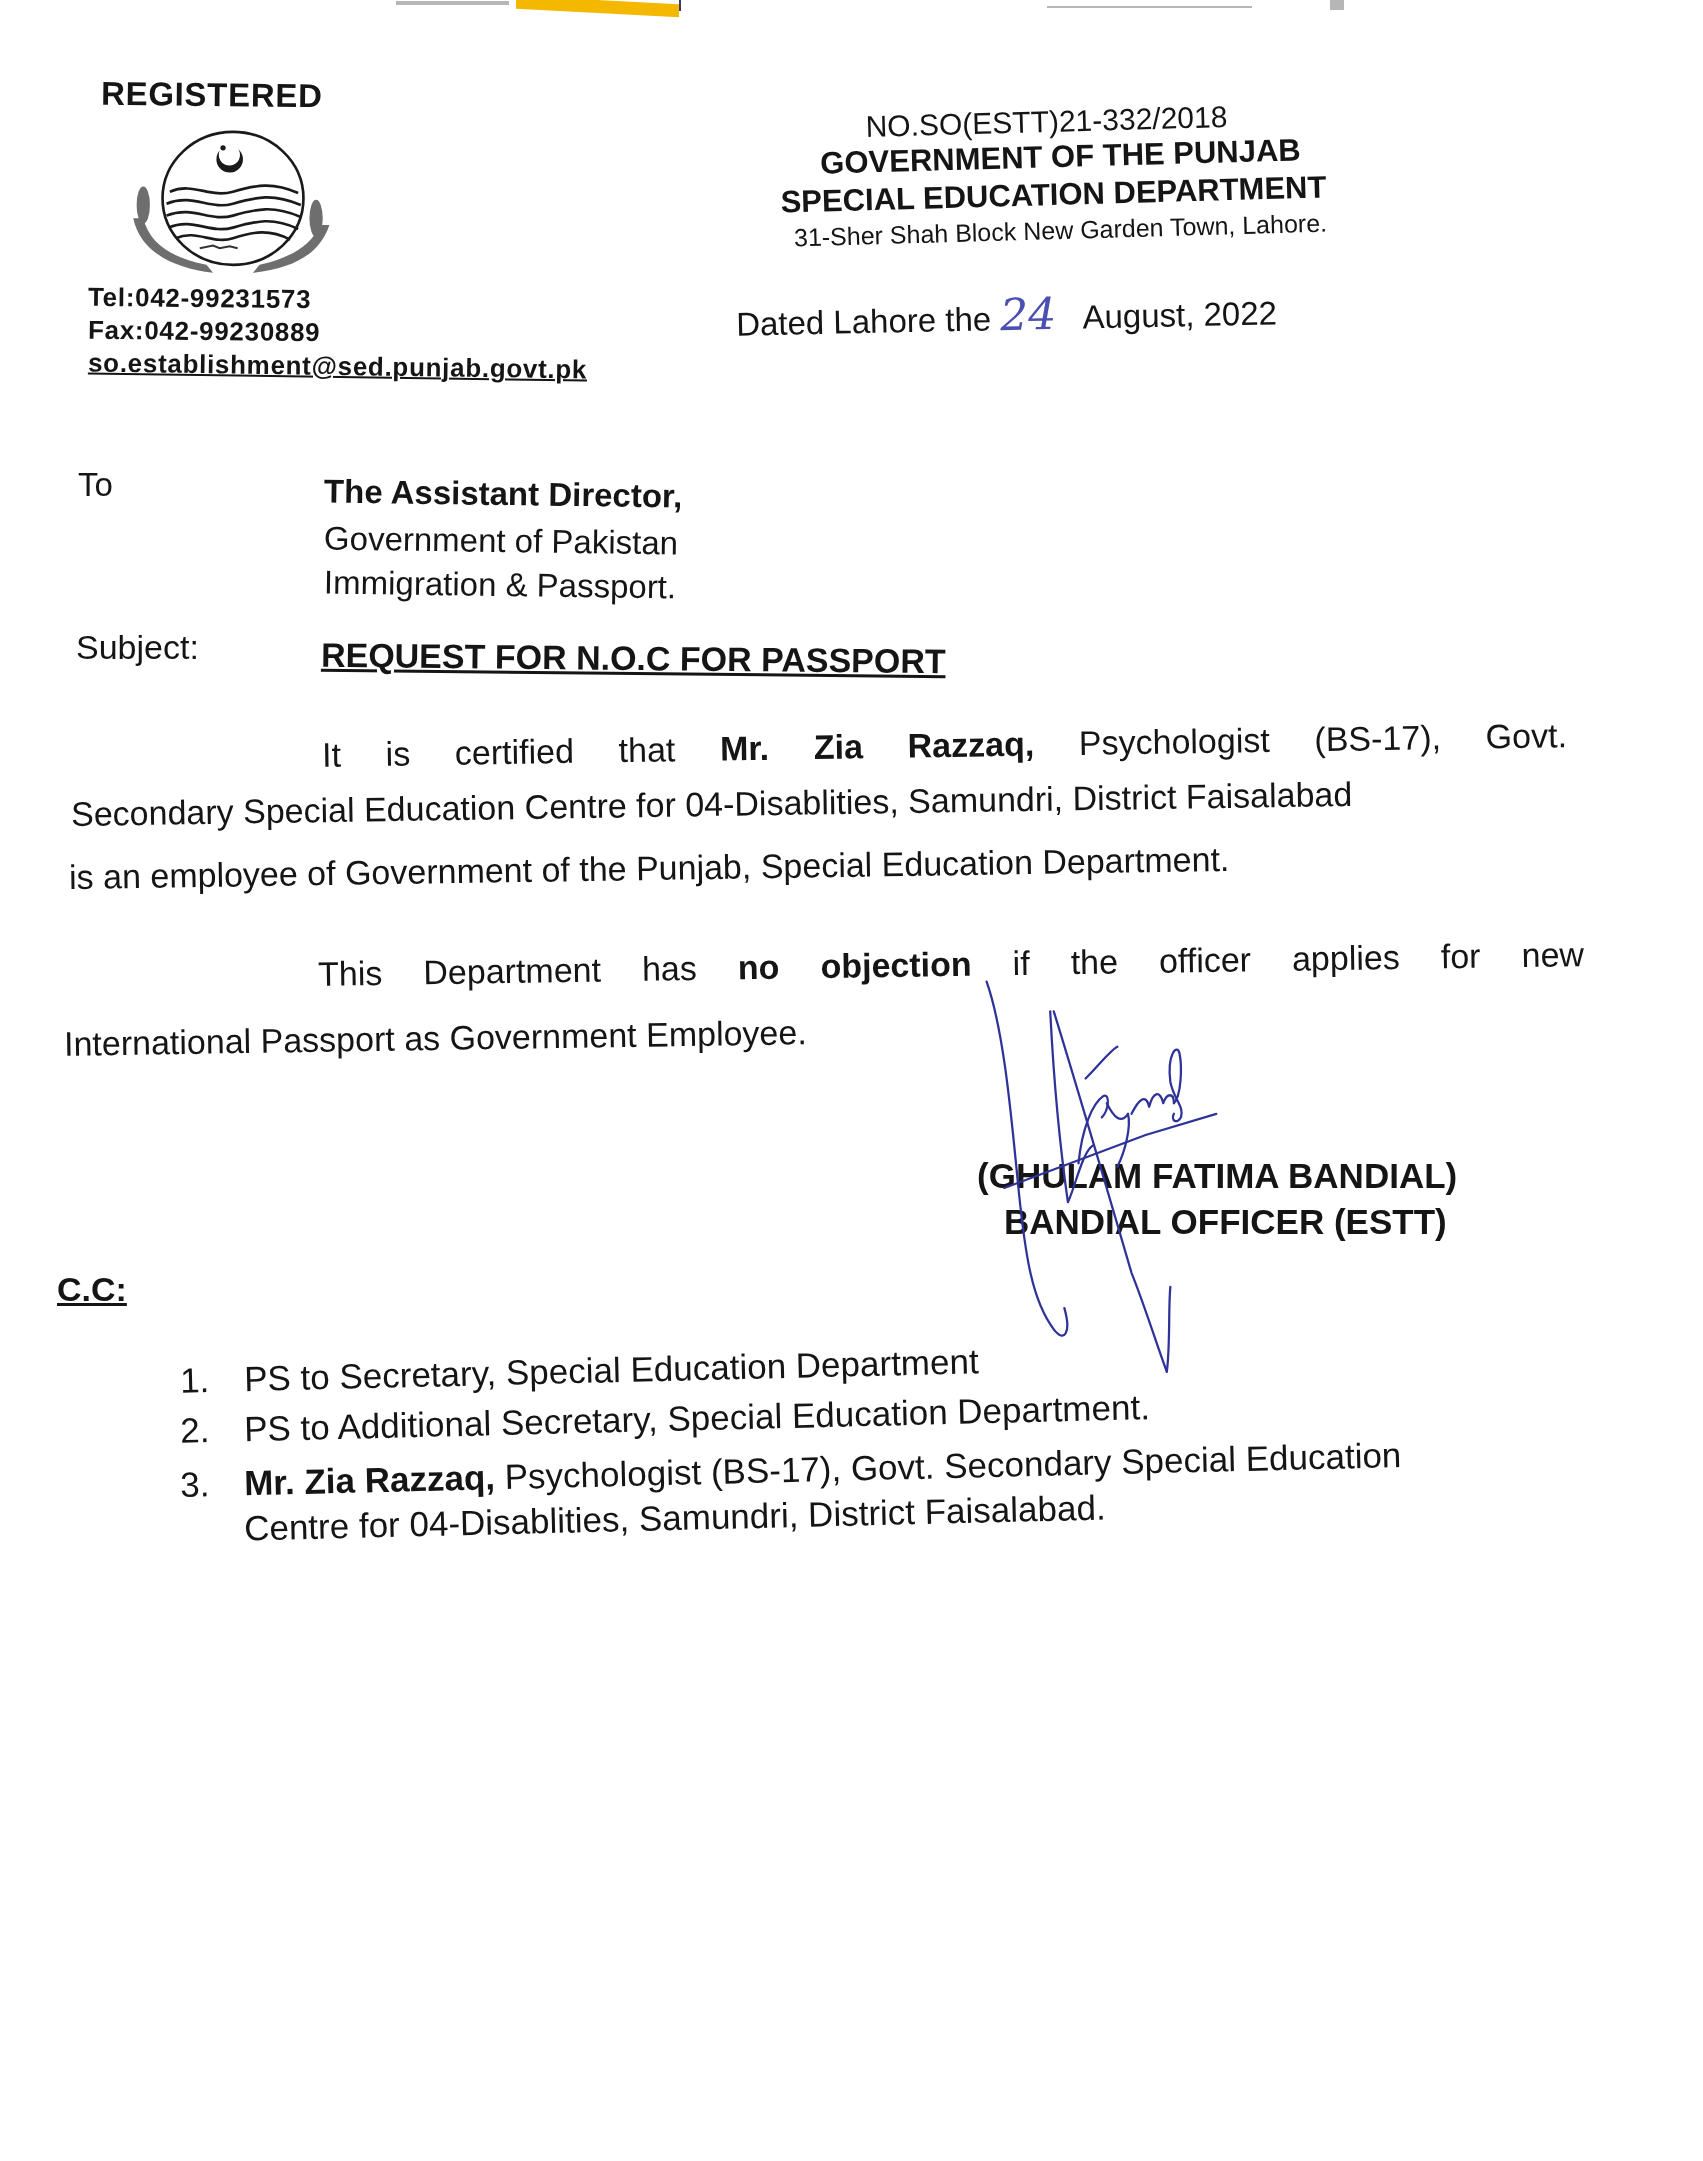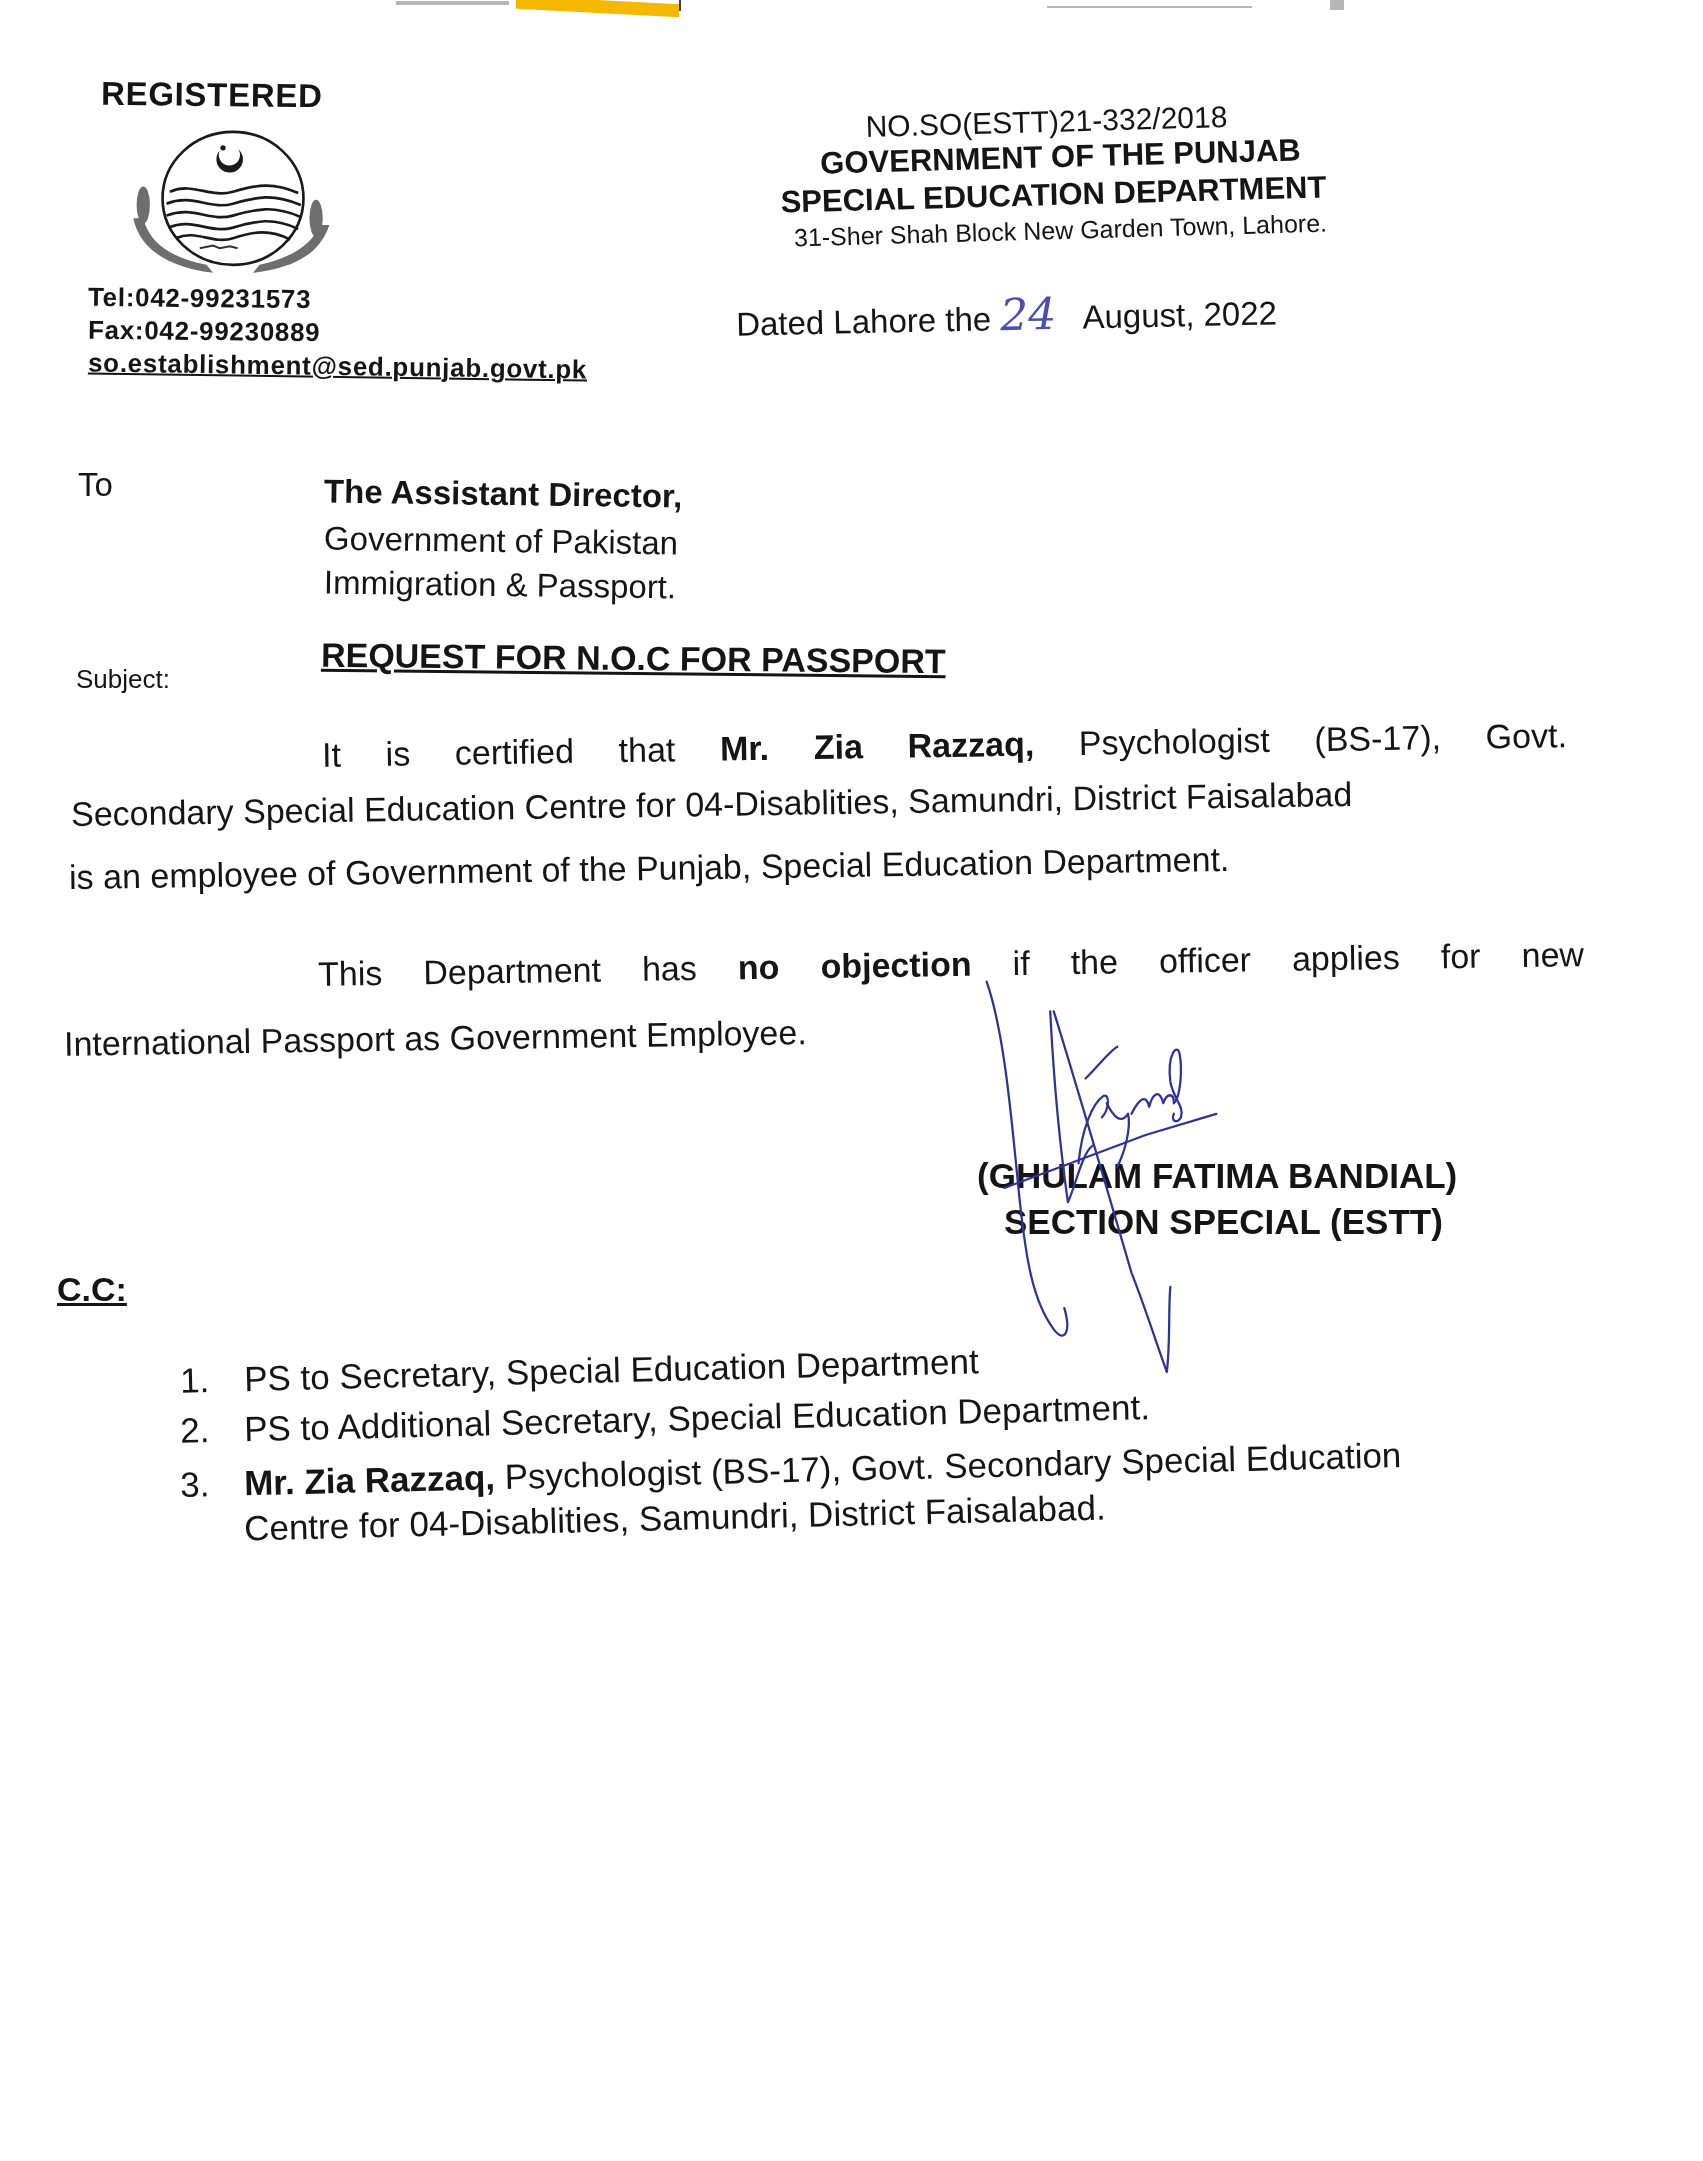--- a/index.html
+++ b/index.html
@@ -23,21 +23,21 @@
   .gov { top:139px; font-size:31px; font-weight:bold; }
   .dept { top:177px; font-size:31px; font-weight:bold; left:700px; }
   .addr { top:216px; font-size:25px; left:707px; }
   .dated { left:736px; top:289px; font-size:33px; transform:rotate(-1.2deg); }
   .hand { font-family:"DejaVu Serif", serif; font-style:italic; color:#4b4fb0; font-size:44px; font-weight:normal; }
   .to { left:78px; top:422px; font-size:33px;margin-top:44px; }
   .recip { left:324px; font-size:33px; transform:rotate(0.8deg); }
   .r1 { top:475px; font-weight:bold; }
   .r2 { top:522px; }
   .r3 { top:566px; }
-  .subj-label { left:76px; top:664px; font-size:26px; }
+  .subj-label { left:76px; top:628px; font-size:34px; }
   .subj { left:321px; top:639px; font-size:34px; font-weight:bold; text-decoration:underline; text-decoration-thickness:2.8px; transform:rotate(0.6deg); }
   .para { font-size:34px; transform:rotate(-0.9deg); }
   .p1a { left:322px; top:726px; width:1245px; text-align:justify; text-align-last:justify; }
   .p1b { left:71px; top:785px; }
   .p1c { left:69px; top:849px; }
   .p2a { left:318px; top:945px; width:1266px; text-align:justify; text-align-last:justify; }
   .p2b { left:64px; top:1019px; }
   .signame { left:977px; top:1156px; font-size:35px; font-weight:bold; }
   .sigtitle { left:1004px; top:1202px; font-size:35px; font-weight:bold; }
   .cc { left:57px; top:1270px; font-size:34px; font-weight:bold; text-decoration:underline; text-decoration-thickness:2.8px; }
@@ -106,21 +106,21 @@
 <div class="abs subj">REQUEST FOR N.O.C FOR PASSPORT</div>
 
 <div class="abs para p1a"><span>It is certified that </span><span class="b">Mr. Zia Razzaq,</span><span> Psychologist (BS-17), Govt.</span></div>
 <div class="abs para p1b">Secondary Special Education Centre for 04-Disablities, Samundri, District Faisalabad</div>
 <div class="abs para p1c">is an employee of Government of the Punjab, Special Education Department.</div>
 
 <div class="abs para p2a"><span>This Department has </span><span class="b">no objection</span><span> if the officer applies for new</span></div>
 <div class="abs para p2b">International Passport as Government Employee.</div>
 
 <div class="abs signame">(GHULAM FATIMA BANDIAL)</div>
-<div class="abs sigtitle">SECTION SPECIAL (ESTT)</div>
+<div class="abs sigtitle">BANDIAL OFFICER (ESTT)</div>
 
 <svg class="sig" viewBox="0 0 900 600">
   <g fill="none" stroke="#2f3399" stroke-width="3.2" stroke-linecap="round" stroke-linejoin="round">
     <path d="M95 8 C 120 80, 130 200, 140 300 C 150 400, 160 460, 190 500 C 205 520, 215 505, 205 470"></path>
     <path d="M185 50 C 190 150, 200 250, 210 320 C 220 300, 230 250, 245 240"></path>
     <path d="M190 50 C 230 180, 265 300, 300 420 C 320 470, 335 520, 350 560"></path>
     <path d="M350 560 C 355 520, 352 470, 355 440"></path>
     <path d="M120 300 L 320 225 L 420 195"></path>
     <path d="M235 145 C 255 125, 270 105, 280 100"></path>
     <path d="M225 265 C 230 215, 245 180, 260 170 C 270 165, 268 190, 258 200"></path>

